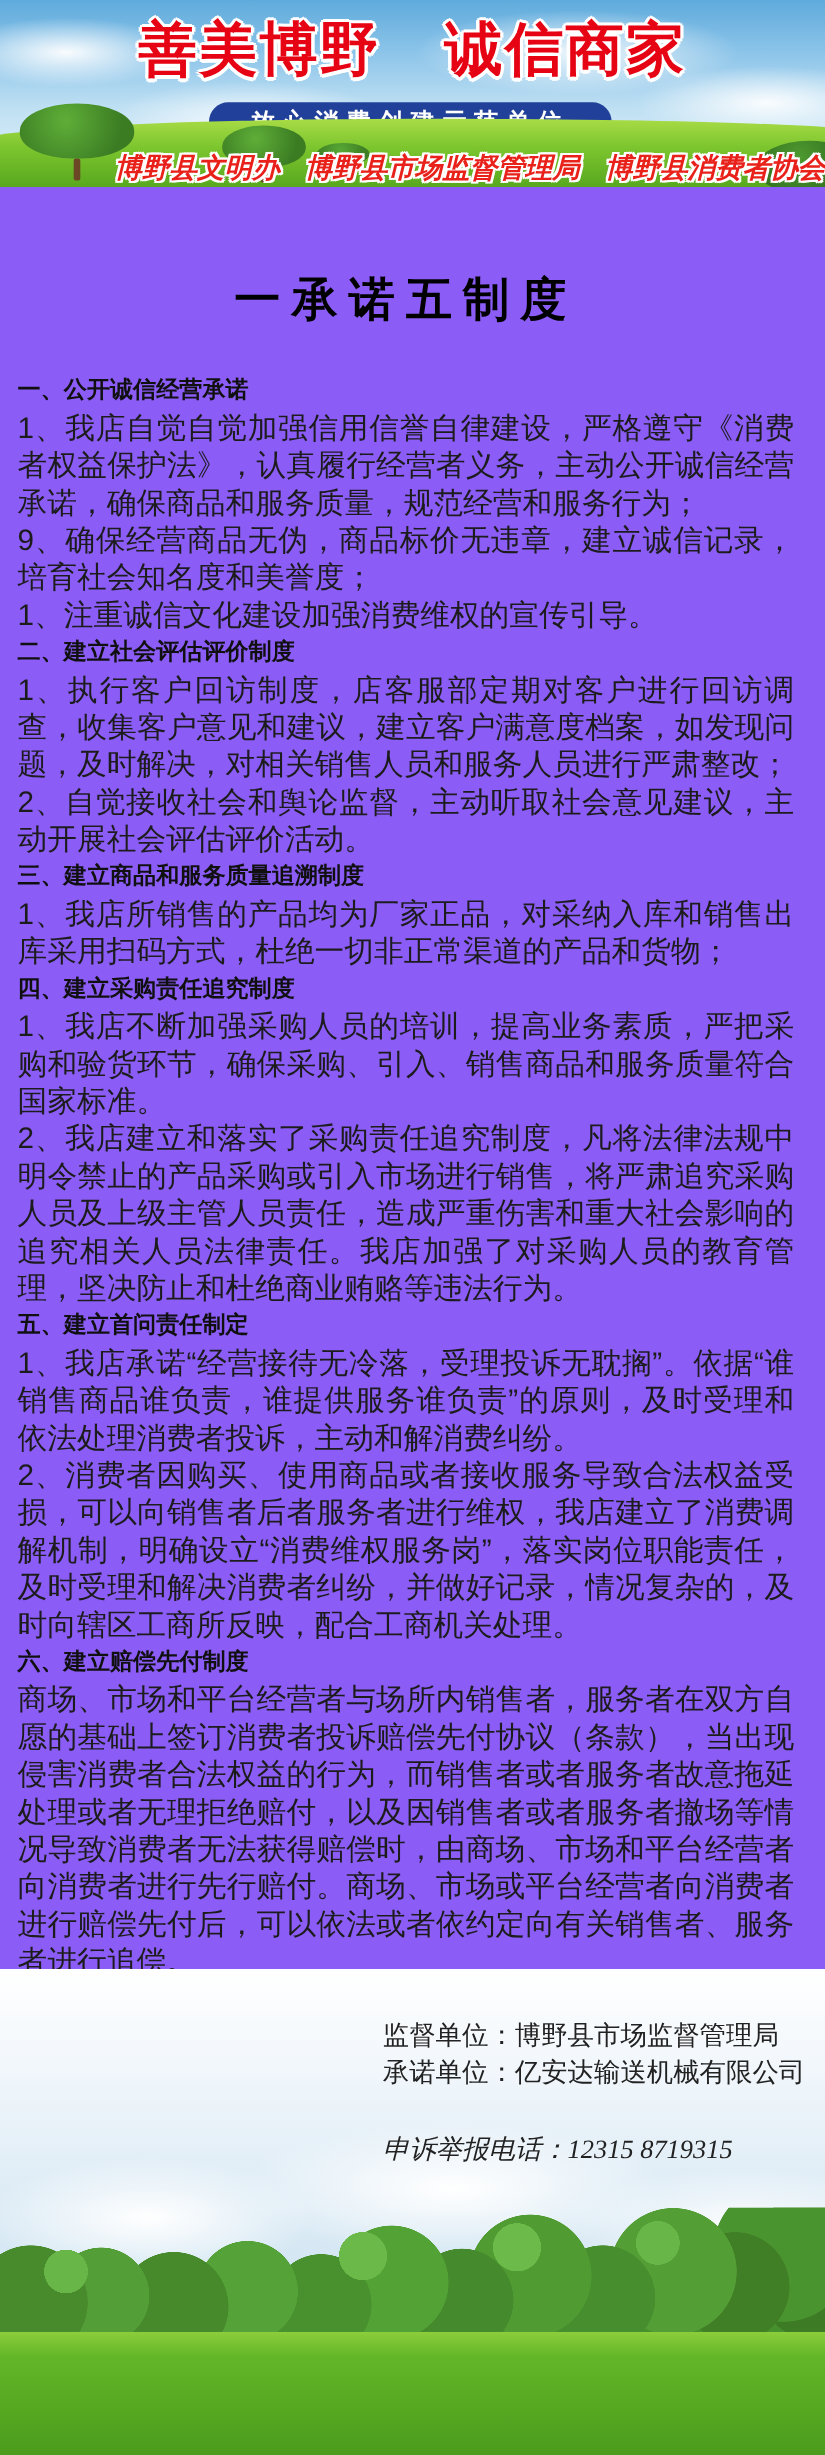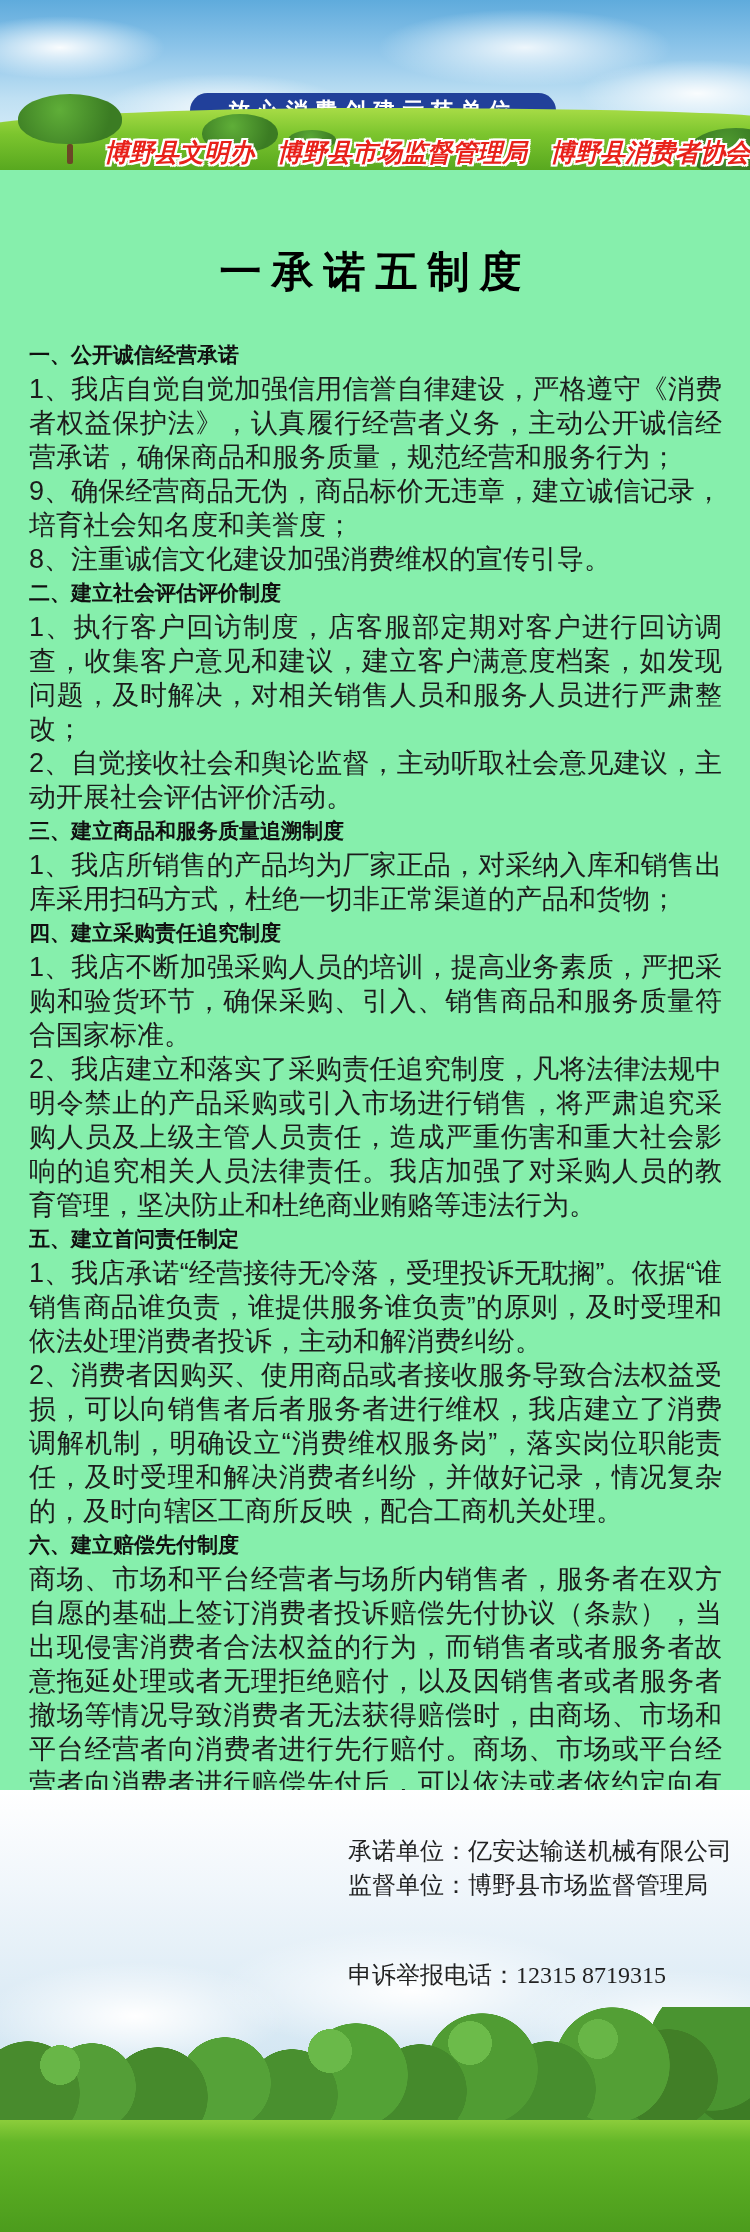--- a/index.html
+++ b/index.html
@@ -42,39 +42,39 @@
     background:radial-gradient(circle at 45% 35%, #58a835, #3e7f25 75%); position:absolute; }
   .tree-3 { left:688px; top:128px; } .tree-3 .crown { width:95px; height:48px;
     background:radial-gradient(circle at 40% 32%, #4f9a30 0%, #2e6b1d 72%); }
 
   .organizers { position:absolute; left:0; bottom:1px; width:100%; text-align:right;
     font-size:25px; font-weight:bold; font-style:italic; color:#e8211a; word-spacing:16px; white-space:nowrap;
     text-shadow:-2px 0 0 #fff,2px 0 0 #fff,0 -2px 0 #fff,0 2px 0 #fff,
                 -2px -2px 0 #fff,2px -2px 0 #fff,-2px 2px 0 #fff,2px 2px 0 #fff; }
 
   
-  .doc { position:absolute; top:170px; left:0; width:750px; height:1620px; background:#86efac;
-    padding:0 28px 0 29px; overflow:hidden; }
+  .doc { position:absolute; top:170px; left:0; width:750px; height:1620px; background:#8b5cf6;
+    padding:0 28px 0 16px; overflow:hidden; }
   .doc h1 { margin:74px 0 38px; text-align:center; font-size:42px; font-weight:bold;
     letter-spacing:10px; color:#000; }
   .doc h2 { font-size:21px; line-height:34px; font-weight:bold; color:#101010; }
   .doc p  { font-size:27px; line-height:34px; color:#1c1c1c; text-align:justify; }
 
   
   .footer { position:absolute; top:1790px; left:0; width:750px; height:442px; overflow:hidden;
     background:linear-gradient(180deg,#ffffff 0%,#f0f6fb 22%,#dcebf5 48%,#cde3f1 72%,#c8e0ef 100%); }
   .footer-clouds { position:absolute; left:0; top:110px; width:750px; height:200px;
     background:
       radial-gradient(ellipse 210px 75px at 18% 58%, #ffffff, rgba(255,255,255,0) 72%),
       radial-gradient(ellipse 270px 85px at 55% 45%, #ffffff, rgba(255,255,255,0) 72%),
       radial-gradient(ellipse 230px 75px at 90% 62%, rgba(255,255,255,.95), rgba(255,255,255,0) 72%); }
 
   .credits { position:absolute; left:348px; top:44px; font-family:"Liberation Serif", serif;
     font-size:24px; color:#222; line-height:34px; }
-  .credits .hotline { margin-top:56px; }
+  .credits .hotline { margin-top:36px;font-style:italic; }
 
   .treeline { position:absolute; left:0; top:217px; width:750px; height:116px;
     background:
       radial-gradient(circle 20px at 60px 58px,  #68b647 99%, transparent 100%),
       radial-gradient(circle 22px at 330px 44px, #6ab949 99%, transparent 100%),
       radial-gradient(circle 22px at 470px 36px, #6cbb4a 99%, transparent 100%),
       radial-gradient(circle 20px at 598px 32px, #68b647 99%, transparent 100%),
       radial-gradient(circle 52px at 28px 86px,  #488b2d 99%, transparent 100%),
       radial-gradient(circle 44px at 92px 80px,  #549e37 99%, transparent 100%),
       radial-gradient(circle 50px at 158px 90px, #468a2c 99%, transparent 100%),
@@ -94,20 +94,21 @@
     background:linear-gradient(180deg,#8ccd3b 0%,#63b628 20%,#56a821 62%,#4c9c1d 100%); }
 </style>
 </head>
 <body>
 
 <div class="page">
 
   <div class="header">
     <div class="header-clouds"></div>
 
+    <div class="main-title"><span>善美博野</span><span class="t-gap"></span><span>诚信商家</span></div>
 
     <div class="slogan-pill">放心消费创建示范单位</div>
 
     <div class="hill"></div>
 
     <div class="tree tree-1">
       <div class="crown"></div>
       <div class="trunk"></div>
     </div>
     <div class="tree tree-2">
@@ -122,21 +123,21 @@
     <div class="organizers">博野县文明办 博野县市场监督管理局 博野县消费者协会</div>
   </div>
 
   <div class="doc">
     <h1>一承诺五制度</h1>
 
     <section>
       <h2>一、公开诚信经营承诺</h2>
       <p>1、我店自觉自觉加强信用信誉自律建设，严格遵守《消费者权益保护法》，认真履行经营者义务，主动公开诚信经营承诺，确保商品和服务质量，规范经营和服务行为；</p>
       <p>9、确保经营商品无伪，商品标价无违章，建立诚信记录，培育社会知名度和美誉度；</p>
-      <p>8、注重诚信文化建设加强消费维权的宣传引导。</p>
+      <p>1、注重诚信文化建设加强消费维权的宣传引导。</p>
     </section>
 
     <section>
       <h2>二、建立社会评估评价制度</h2>
       <p>1、执行客户回访制度，店客服部定期对客户进行回访调查，收集客户意见和建议，建立客户满意度档案，如发现问题，及时解决，对相关销售人员和服务人员进行严肃整改；</p>
       <p>2、自觉接收社会和舆论监督，主动听取社会意见建议，主动开展社会评估评价活动。</p>
     </section>
 
     <section>
       <h2>三、建立商品和服务质量追溯制度</h2>
@@ -158,22 +159,22 @@
     <section>
       <h2>六、建立赔偿先付制度</h2>
       <p>商场、市场和平台经营者与场所内销售者，服务者在双方自愿的基础上签订消费者投诉赔偿先付协议（条款），当出现侵害消费者合法权益的行为，而销售者或者服务者故意拖延处理或者无理拒绝赔付，以及因销售者或者服务者撤场等情况导致消费者无法获得赔偿时，由商场、市场和平台经营者向消费者进行先行赔付。商场、市场或平台经营者向消费者进行赔偿先付后，可以依法或者依约定向有关销售者、服务者进行追偿。</p>
     </section>
   </div>
 
   <div class="footer">
     <div class="footer-clouds"></div>
 
     <div class="credits">
+      <div><span>监督单位：</span><span>博野县市场监督管理局</span></div>
       <div><span>承诺单位：</span><span>亿安达输送机械有限公司</span></div>
-      <div><span>监督单位：</span><span>博野县市场监督管理局</span></div>
       <div class="hotline"><span>申诉举报电话：</span><span>12315 8719315</span></div>
     </div>
 
     <div class="treeline"></div>
     <div class="grass"></div>
   </div>
 
 </div>
 
 </body></html>

